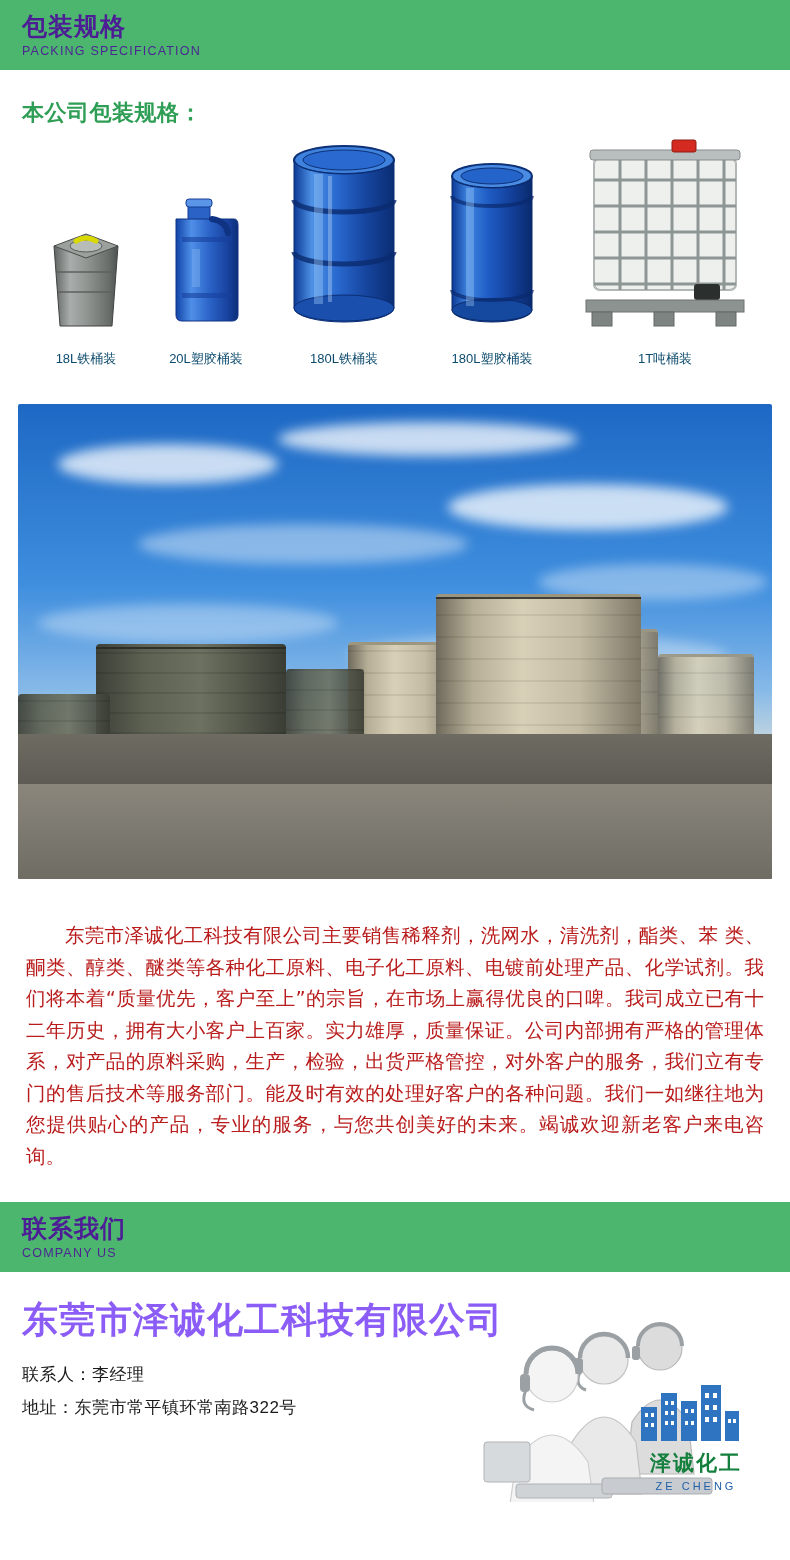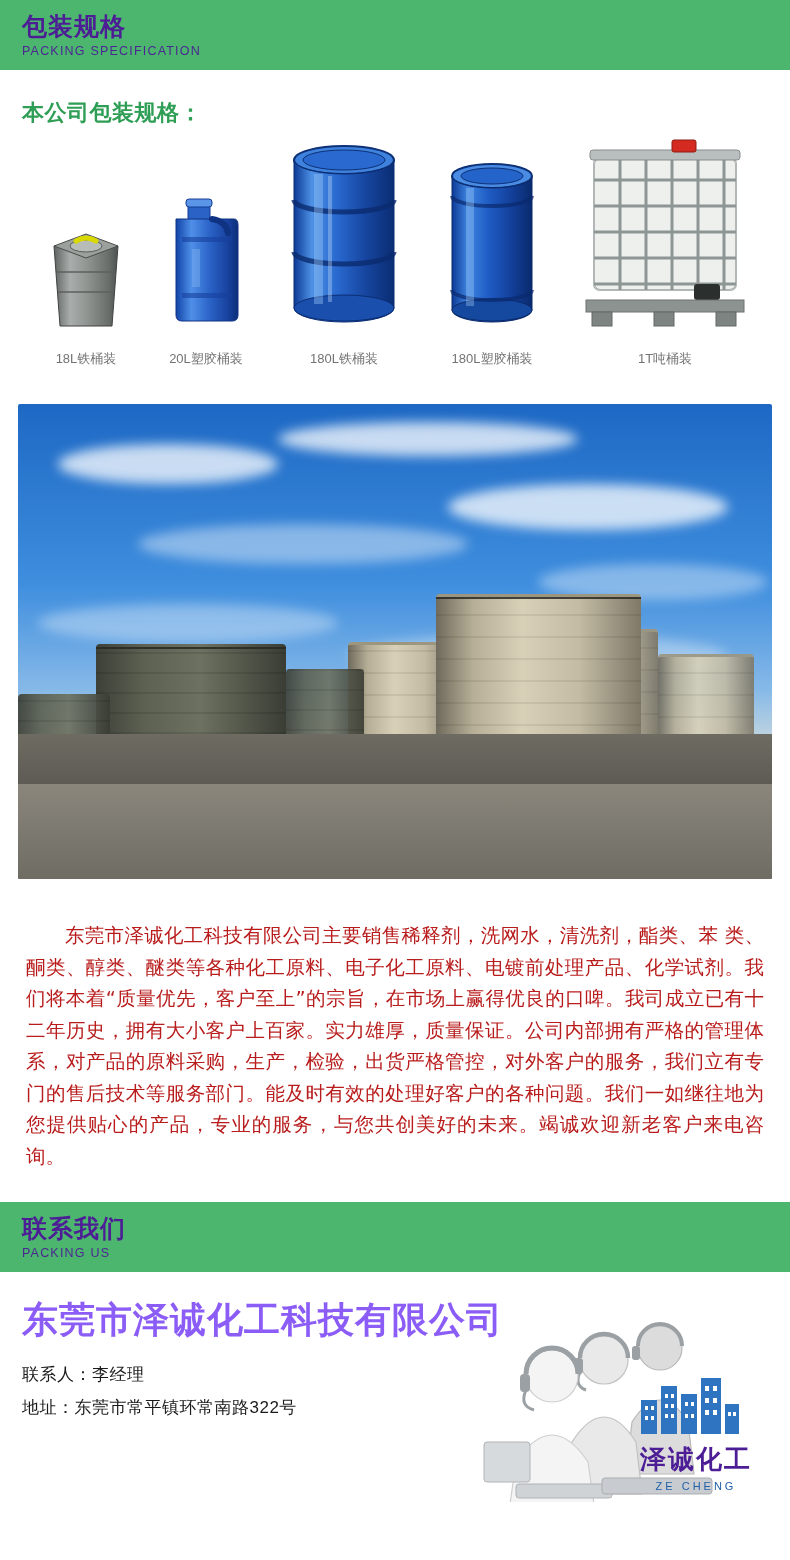--- a/index.html
+++ b/index.html
@@ -60,21 +60,21 @@
   .drum-cell {
     display: flex;
     flex-direction: column;
     align-items: center;
     justify-content: flex-end;
   }
   .drum-art { display: block; }
   .drum-label {
     margin-top: 16px;
     font-size: 13px;
-    color: #737373;
+    color: #0c4a6e;
     text-align: center;
     white-space: nowrap;
   }
 
   
   .photo-wrap {
     padding: 18px 18px 0 18px;
   }
   .photo {
     width: 754px;
@@ -165,23 +165,23 @@
     height: 200px;
   }
   .logo-box {
     position: absolute;
     right: 14px;
     bottom: 10px;
     width: 160px;
     text-align: center;
   }
   .logo-cn {
-    font-size: 26px;
+    font-size: 21px;
     font-weight: bold;
-    color: #4c1d95;
+    color: #15803d;
     letter-spacing: 2px;
   }
   .logo-en {
     font-size: 11px;
     color: #1e5fa8;
     letter-spacing: 3px;
     margin-top: 3px;
   }
 </style>
 </head>
@@ -349,21 +349,21 @@
 
       <div class="ground"></div>
       <div class="ground2"></div>
     </div>
   </div>
 
   <p class="profile-text">东莞市泽诚化工科技有限公司主要销售稀释剂，洗网水，清洗剂，酯类、苯 类、酮类、醇类、醚类等各种化工原料、电子化工原料、电镀前处理产品、化学试剂。我们将本着“质量优先，客户至上”的宗旨，在市场上赢得优良的口啤。我司成立已有十二年历史，拥有大小客户上百家。实力雄厚，质量保证。公司内部拥有严格的管理体系，对产品的原料采购，生产，检验，出货严格管控，对外客户的服务，我们立有专门的售后技术等服务部门。能及时有效的处理好客户的各种问题。我们一如继往地为您提供贴心的产品，专业的服务，与您共创美好的未来。竭诚欢迎新老客户来电咨询。</p>
 
   <div class="bar">
     <span class="cn">联系我们</span>
-    <span class="en">PACKING US</span>
+    <span class="en">COMPANY US</span>
   </div>
 
   <div class="contact">
     <div class="contact-company">东莞市泽诚化工科技有限公司</div>
     <div class="contact-line">联系人：李经理</div>
     <div class="contact-line">地址：东莞市常平镇环常南路322号</div>
 
     <svg class="contact-art" viewBox="0 0 300 200">
 
       <g fill="#dcdcdc" stroke="#b9b9b9" stroke-width="1.2">

